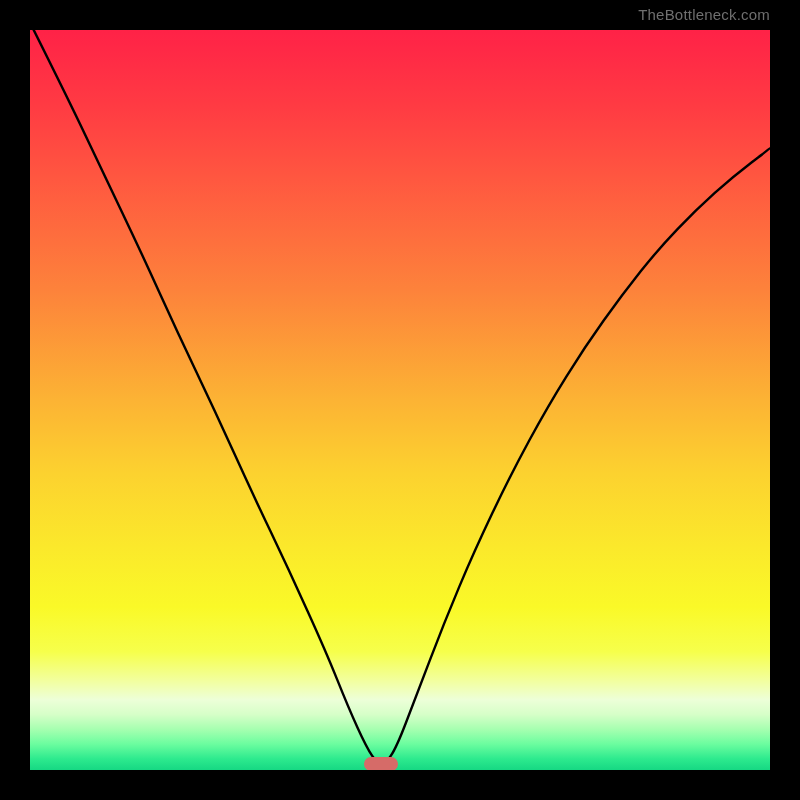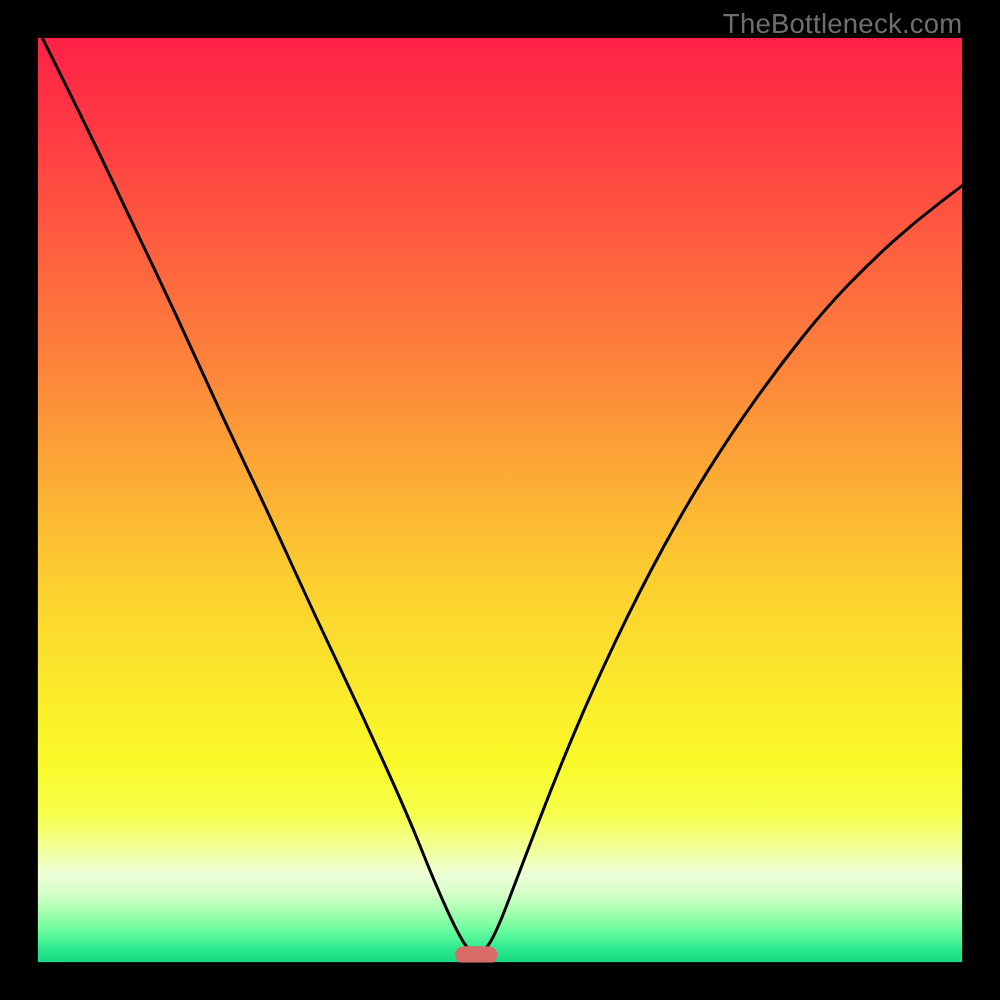--- a/index.html
+++ b/index.html
@@ -38,21 +38,21 @@
     top: 0;
     width: 100%;
     height: 100%;
     pointer-events: none;
   }
   .watermark {
     position: absolute;
     top: 6px;
     right: 30px;
     color: #6f6f6f;
-    font-size: 22px;
+    font-size: 15px;
     font-weight: 500;
     letter-spacing: 0.2px;
     user-select: none;
   }
   .marker {
     position: absolute;
     width: 34px;
     height: 14px;
     border-radius: 7px;
     background: #d66b68;

